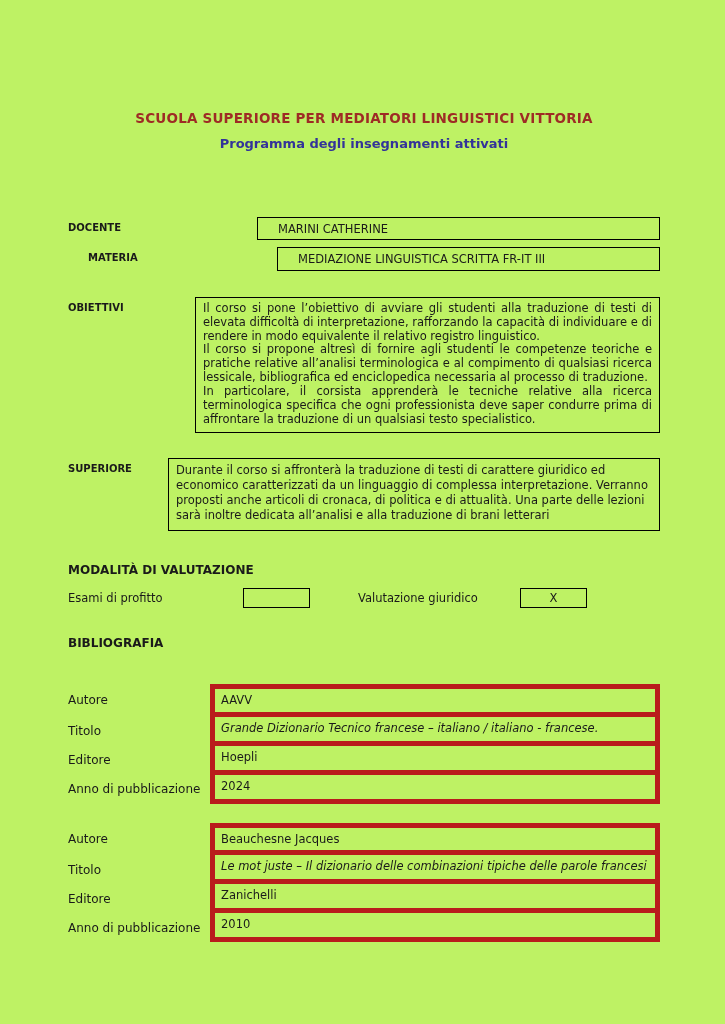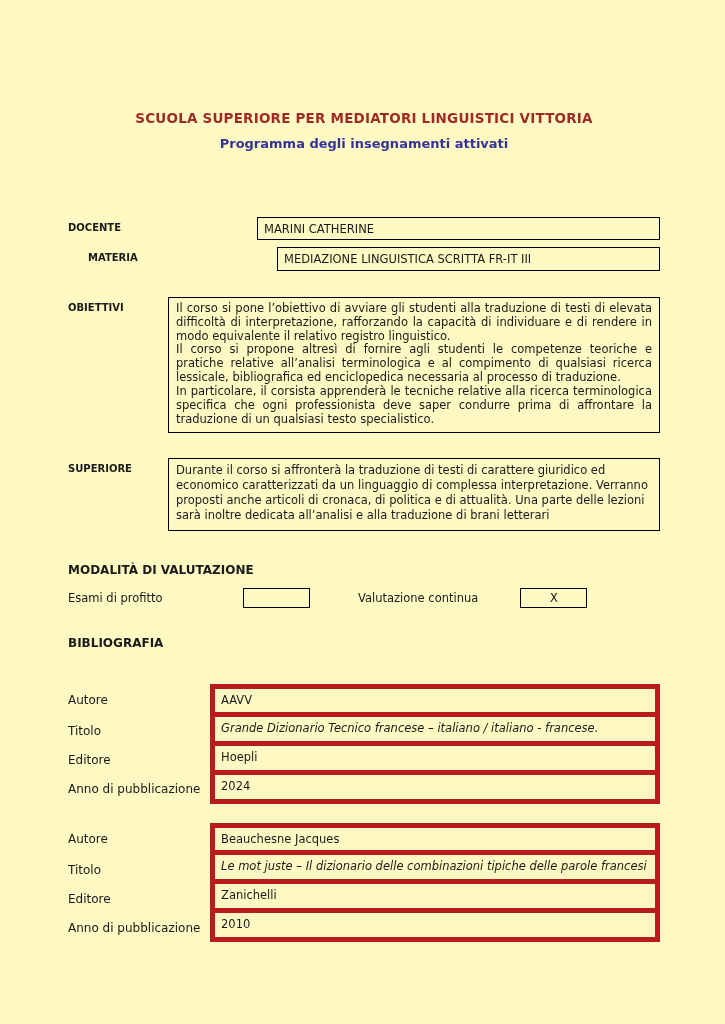--- a/index.html
+++ b/index.html
@@ -1,19 +1,19 @@
 <!DOCTYPE html>
 <html><head>
 <meta charset="utf-8">
 <style>
   * { margin:0; padding:0; box-sizing:border-box; }
   html,body { background:#e8e8e8; }
   .page {
     width:725px; height:1024px;
-    background:#fef9c3;
+    background:#bef264;
     margin:0 auto;
     position:relative;
     font-family:"DejaVu Sans","Liberation Sans",sans-serif;
     color:#1a1a1a;
     padding:110px 65px 0 68px;
     overflow:hidden;
   }
   .doc-title {
     text-align:center;
     font-size:13.5px;
@@ -24,34 +24,34 @@
   .doc-subtitle {
     text-align:center;
     font-size:13px;
     font-weight:bold;
     color:#333399;
     margin-top:10px;
   }
   .field-row { display:flex; align-items:flex-start; }
   .row-docente { margin-top:66px; }
   .row-materia { margin-top:7px;margin-left:20px; }
-  .row-obiettivi { margin-top:26px; }
+  .row-obiettivi { margin-top:26px;gap:27px; }
   .row-contenuti { margin-top:25px; }
   .flabel {
     font-size:10px;
     font-weight:bold;
     padding-top:5px;
   }
   .flabel.narrow { width:189px; }
   .flabel.short  { width:100px; }
   .value-box {
     flex:1;
     border:1px solid #000;
     font-size:11.5px;
-    padding:4px 6px 3px 6px;
+    padding:4px 6px 3px 20px;
     min-height:23px;
     line-height:1.25;
   }
   .value-box.multiline {
     white-space:pre-line;
     text-align:justify;
     line-height:1.21;
     padding:4px 7px 5px 7px;
   }
   .value-box.contenuti {
@@ -127,21 +127,21 @@
   <div class="field-row row-contenuti">
     <div class="flabel short">SUPERIORE</div>
     <div class="value-box contenuti">Durante il corso si affronterà la traduzione di testi di carattere giuridico ed economico caratterizzati da un linguaggio di complessa interpretazione. Verranno proposti anche articoli di cronaca, di politica e di attualità. Una parte delle lezioni sarà inoltre dedicata all’analisi e alla traduzione di brani letterari</div>
   </div>
 
   <div class="section-heading h-modalita">MODALITÀ DI VALUTAZIONE</div>
 
   <div class="valutazione-row">
     <span class="val-label-1">Esami di profitto</span>
     <div class="check-box"></div>
-    <span class="val-label-2">Valutazione continua</span>
+    <span class="val-label-2">Valutazione giuridico</span>
     <div class="check-box second">X</div>
   </div>
 
   <div class="section-heading h-bibliografia">BIBLIOGRAFIA</div>
 
   <div class="bib-entry first">
     <div class="bib-row">
       <div class="bib-label">Autore</div>
       <div class="bib-value">AAVV</div>
     </div>

